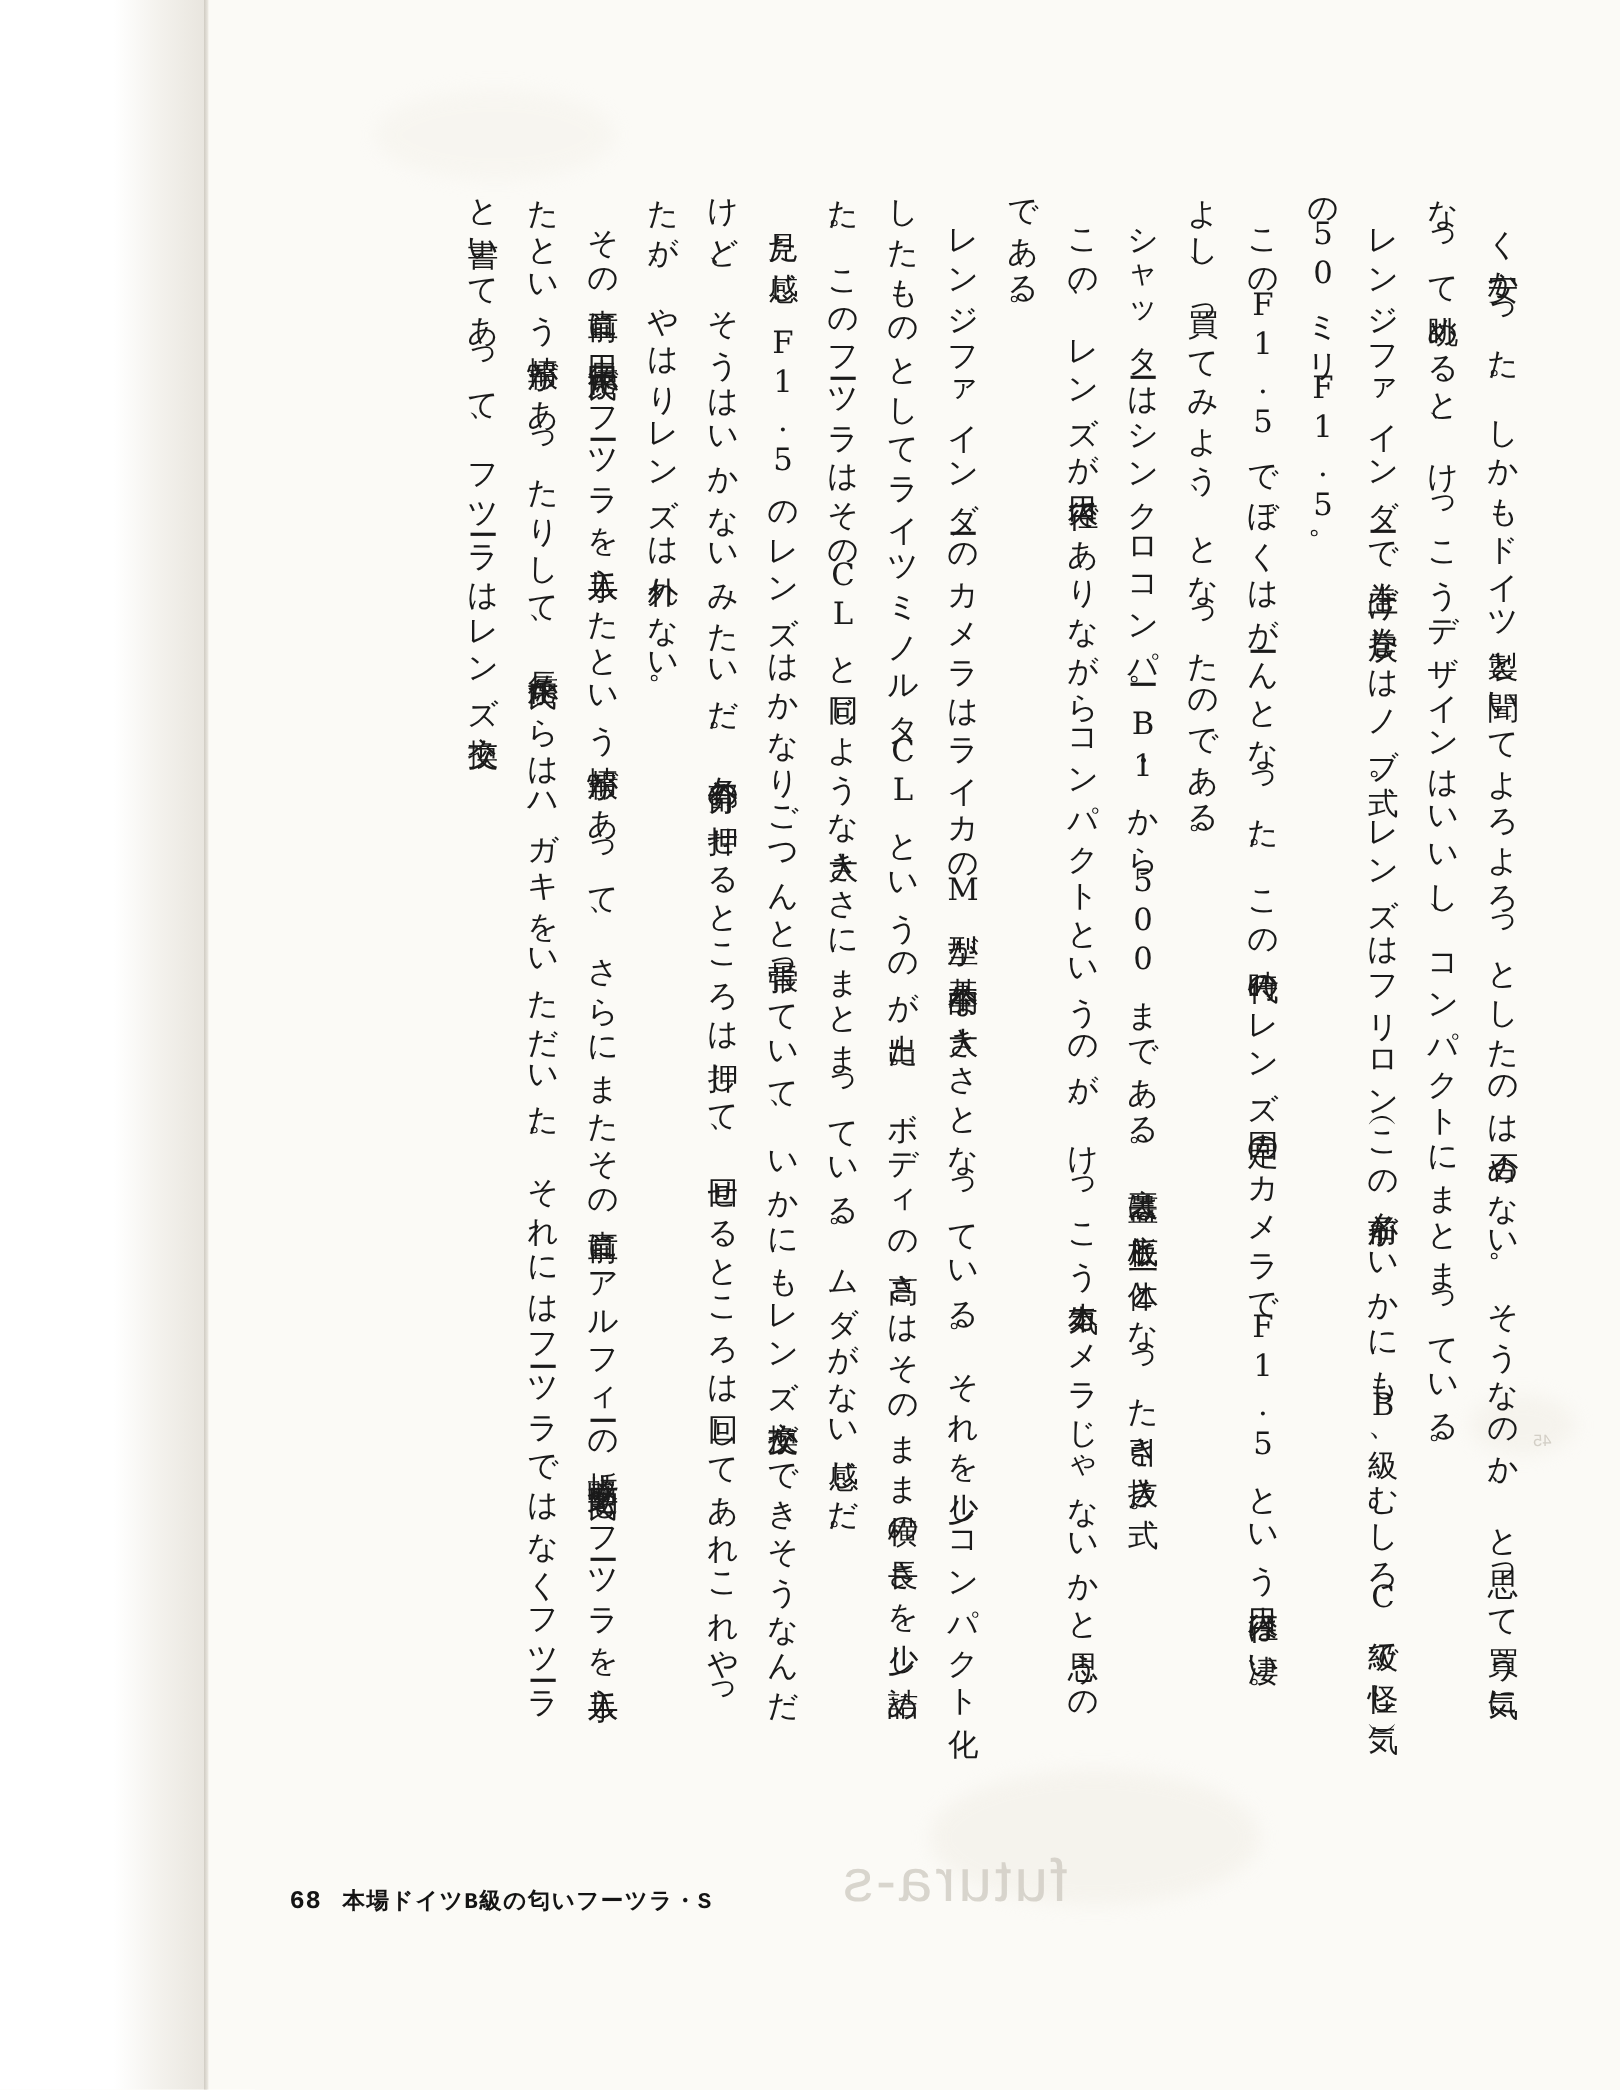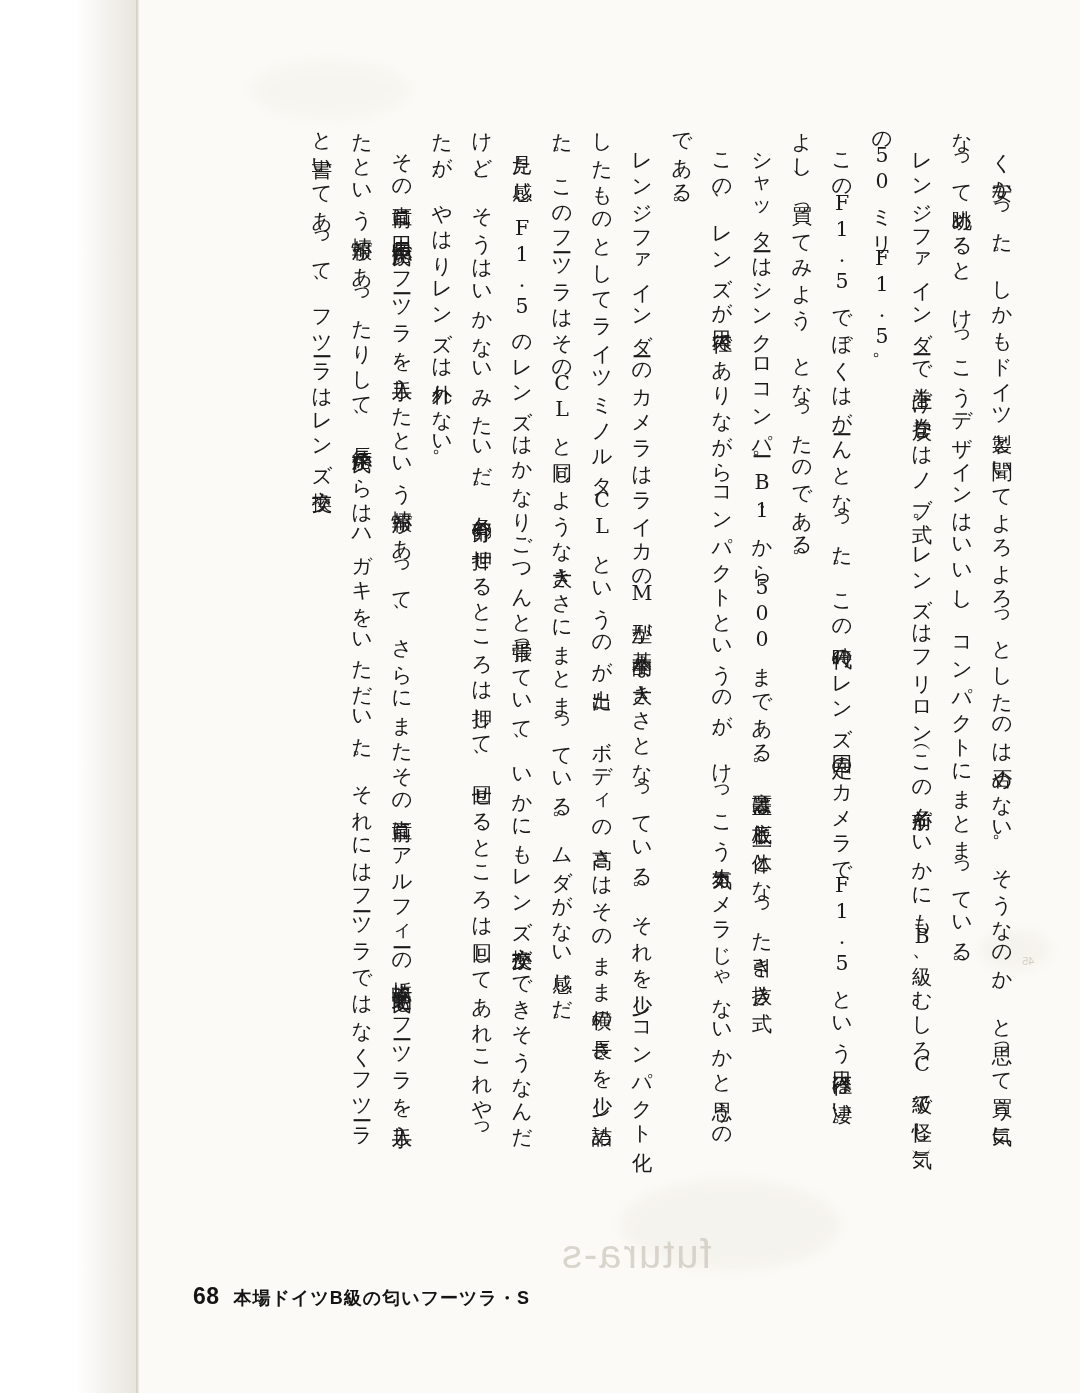--- a/index.html
+++ b/index.html
@@ -77,31 +77,30 @@
   #footer {
     position: absolute;
     left: 193px;
     top: 1258px;
     display: flex;
     align-items: baseline;
     gap: 14px;
     color: #141414;
   }
   #folio {
-    font-family: Liberation Sans, sans-serif;
-    font-size: 23px;
+    font-family: Liberation Mono, monospace;
+    font-size: 17px;
     font-weight: 700;
     letter-spacing: .5px;
   }
   #running-title {
-    font-family: Liberation Sans, sans-serif;
-    font-size: 18px;
+    font-family: Liberation Mono, monospace;
+    font-size: 15px;
     font-weight: 700;
     letter-spacing: 1px;
-    margin-top: 28px;
   }
 
   
   #ghost {
     position: absolute;
     left: 560px;
     top: 1232px;
     font-family: "Liberation Sans", sans-serif;
     font-size: 40px;
     letter-spacing: 2px;

